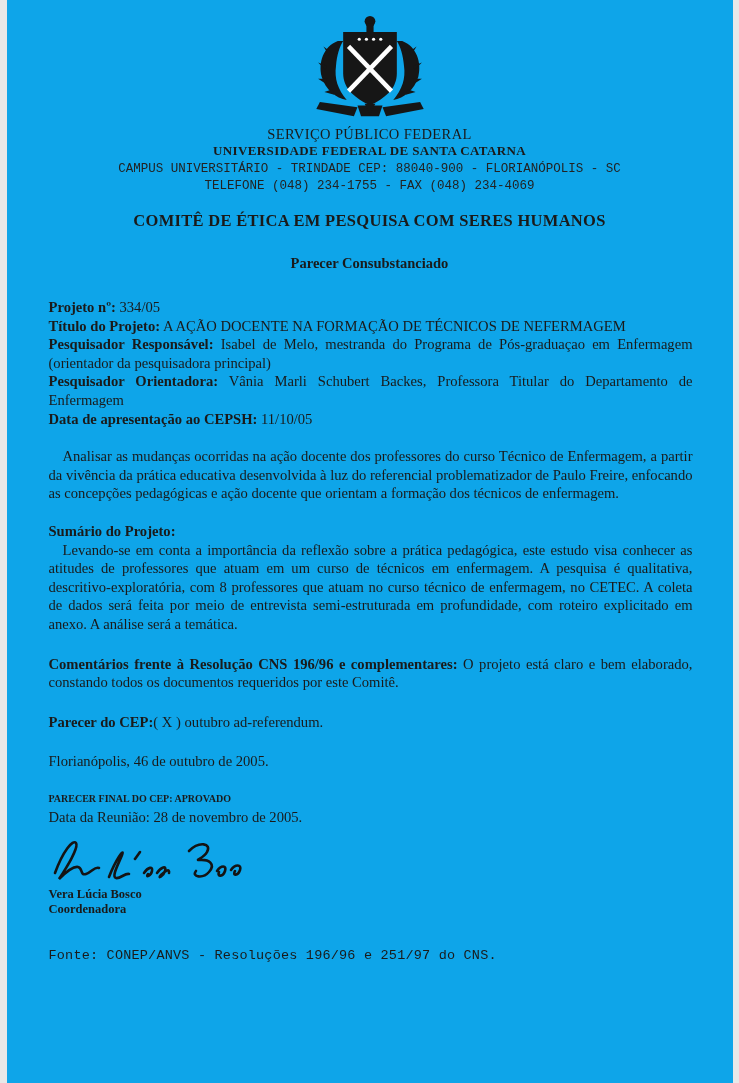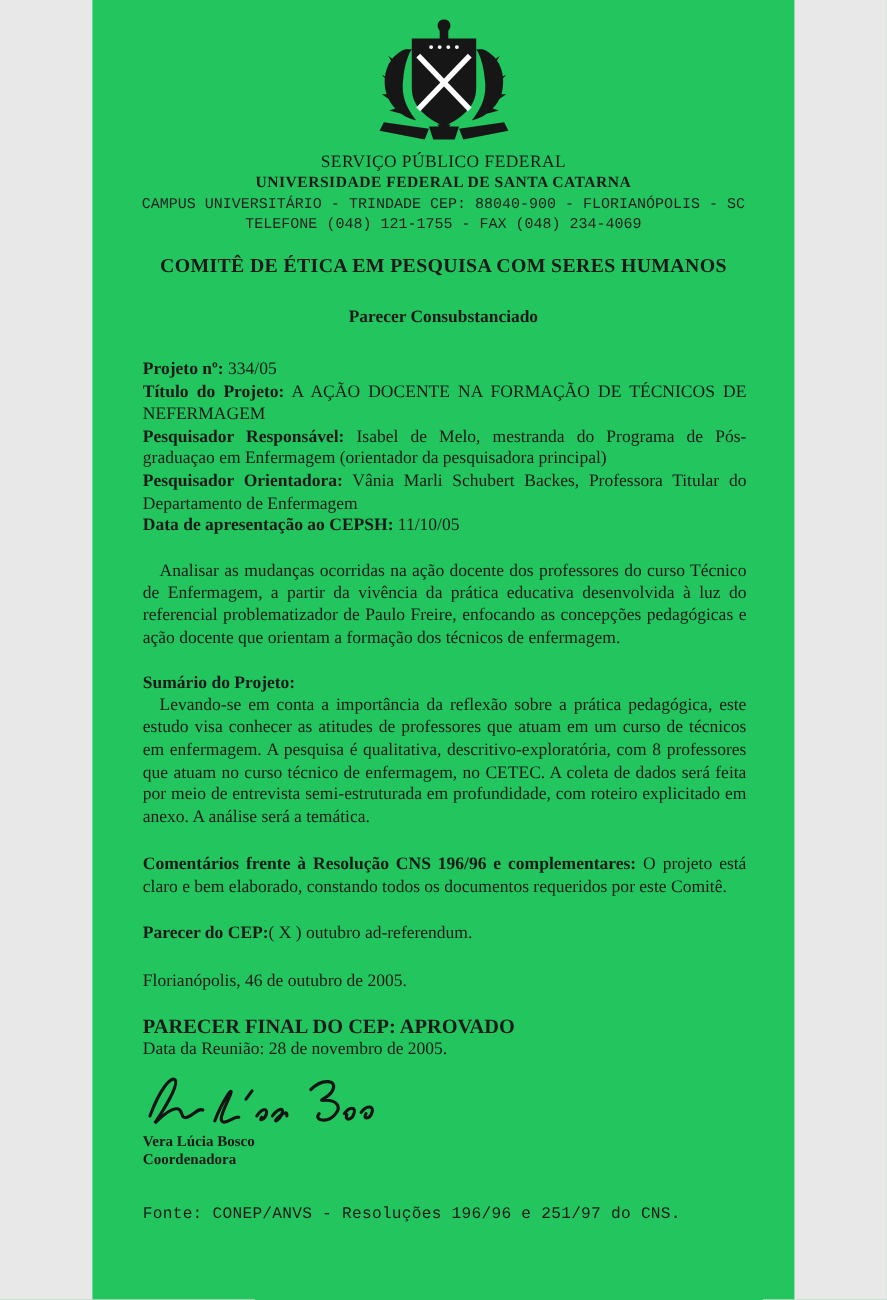--- a/index.html
+++ b/index.html
@@ -2,24 +2,24 @@
 <html><head>
 <meta charset="utf-8">
 <style>
   html, body {
     margin: 0;
     padding: 0;
     background: #e8e8e8;
   }
   .page {
     position: relative;
-    width: 585px;
+    width: 726px;
     height: 1083px;
     margin: 0 auto;
-    background: #22c55e;
+    background: #0ea5e9;
     color: #1a1a1a;
     overflow: hidden;
     font-family: "Liberation Serif", serif;
   }
   
   .crest-wrap {
     padding-top: 16px;
     text-align: center;
   }
   .crest-wrap svg { display: inline-block; }
@@ -68,21 +68,21 @@
   .content p { margin: 0; }
   .field-label { font-weight: bold; margin-top: 26px; }
   .section { margin-top: 19px; }
   .section-heading { font-weight: bold; }
   .section-body { text-indent: 14px; }
   .inline-block-para { margin-top: 21px !important; }
   .plain-line { margin-top: 21px !important; }
   .final-verdict {
     margin-top: 19px !important;
     font-weight: bold;
-    font-size: 17px;
+    font-size: 10px;
   }
   
   .signature-area { margin-top: 6px; }
   .sig-svg { display: block; margin-left: 0; }
   .sig-name {
     font-size: 12.5px;
     font-weight: bold;
     line-height: 15px;
   }
   .sig-role {
@@ -135,21 +135,21 @@
           <circle cx="74" cy="26" r="1.8"></circle>
           <circle cx="82" cy="26" r="1.8"></circle>
         </g>
       </svg>
     </span>
   </div>
 
   <div class="hdr-line1">SERVIÇO PÚBLICO FEDERAL</div>
   <div class="hdr-line2">UNIVERSIDADE FEDERAL DE SANTA CATARNA</div>
   <div class="hdr-line3">CAMPUS UNIVERSITÁRIO - TRINDADE CEP: 88040-900 - FLORIANÓPOLIS - SC</div>
-  <div class="hdr-line4">TELEFONE (048) 121-1755 - FAX (048) 234-4069</div>
+  <div class="hdr-line4">TELEFONE (048) 234-1755 - FAX (048) 234-4069</div>
 
   <div class="committee-title">COMITÊ DE ÉTICA EM PESQUISA COM SERES HUMANOS</div>
   <div class="doc-title">Parecer Consubstanciado</div>
 
   <div class="content">
 
     <p><span class="field-label">Projeto nº:</span><span> 334/05</span></p>
     <p><span class="field-label">Título do Projeto:</span><span> A AÇÃO DOCENTE NA FORMAÇÃO DE TÉCNICOS DE NEFERMAGEM</span></p>
     <p><span class="field-label">Pesquisador Responsável:</span><span>  Isabel de Melo, mestranda do Programa de Pós-graduaçao em Enfermagem (orientador da pesquisadora principal)</span></p>
     <p><span class="field-label">Pesquisador Orientadora:</span><span> Vânia Marli Schubert Backes, Professora Titular do Departamento de Enfermagem</span></p>

